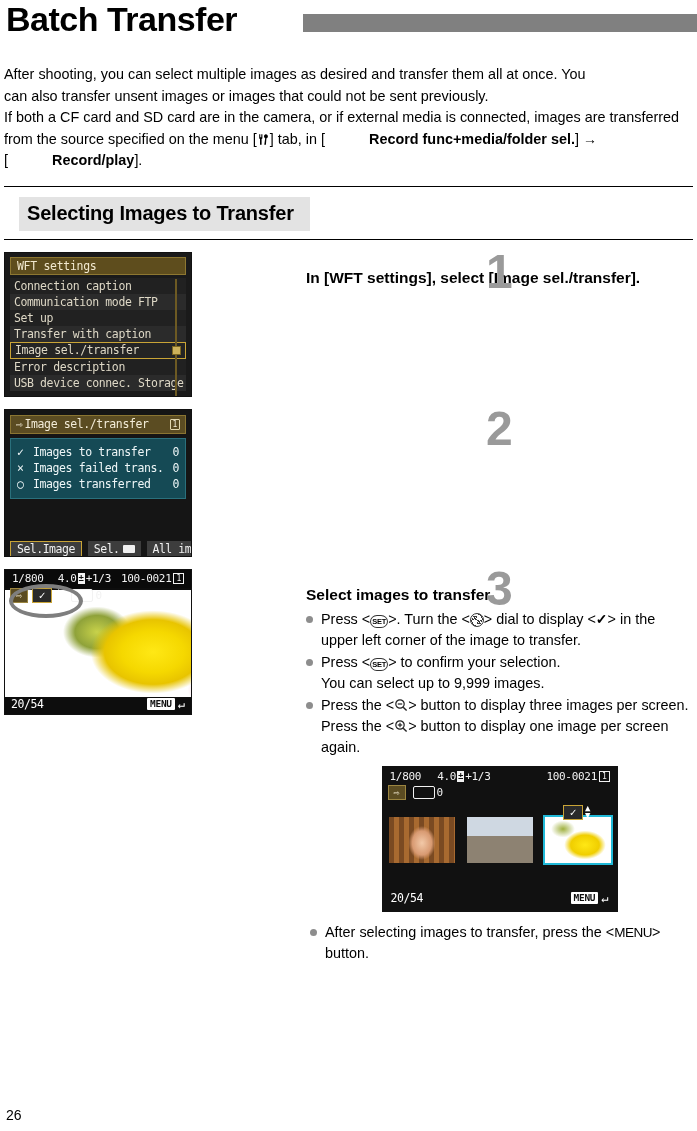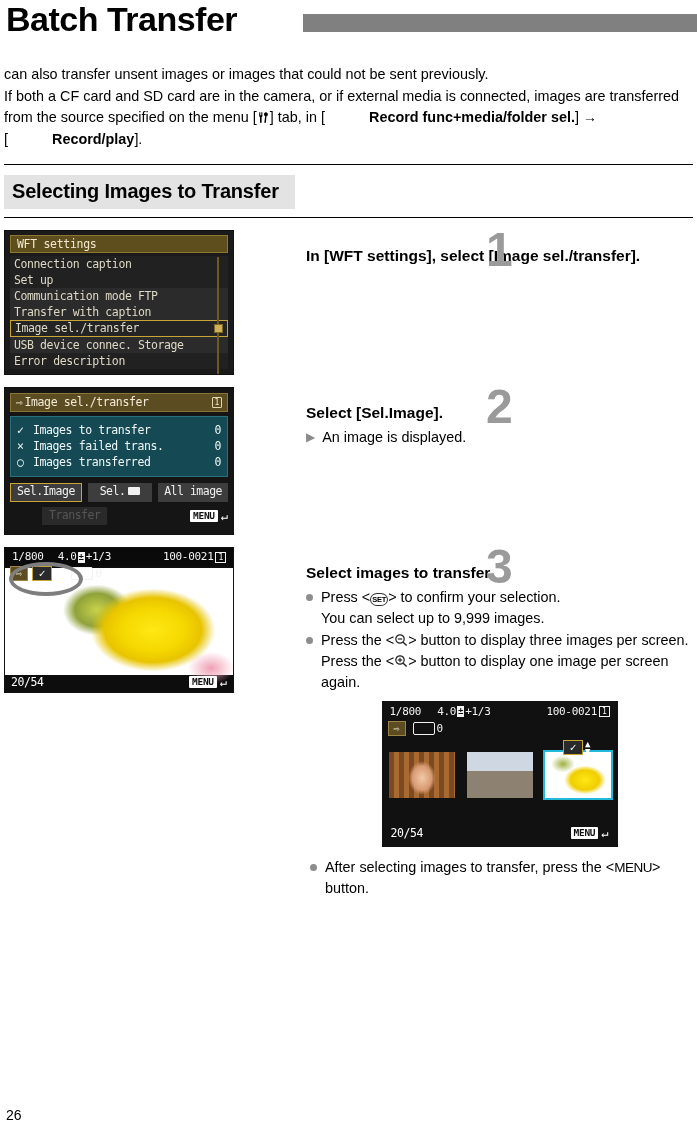--- a/index.html
+++ b/index.html
@@ -61,21 +61,21 @@
   
   .rule {
     border: none;
     border-top: 1.5px solid #000;
     margin: 14px 4px 0 4px;
   }
   .section-head {
     display: inline-block;
     background: #e3e3e3;
     padding: 5px 16px 6px 8px;
-    margin: 10px 0 0 4px;
+    margin: 10px 0 0 19px;
     font-size: 20px;
     font-weight: bold;
     letter-spacing: -0.2px;
   }
   .rule-bottom {
     border: none;
     border-top: 1.5px solid #000;
     margin: 8px 4px 0 4px;
   }
 
@@ -165,21 +165,21 @@
     vertical-align: -2px;
   }
   .menu-word {
     font-family: "Liberation Sans Narrow", "Liberation Sans", sans-serif;
     letter-spacing: -0.5px;
     font-size: 13.5px;
   }
 
   
   .lcd {
-    width: 230px;
+    width: 188px;
     border: 1px solid #111;
     background: #0c0c0c;
     font-family: "DejaVu Sans Mono", monospace;
     position: relative;
     overflow: hidden;
   }
 
   
   .m1 { height: 145px; background:#1a1a1a; }
   .m1 .bar {
@@ -269,20 +269,21 @@
     background: #3d3d3d;
     color: #f0f0f0;
     font-size: 11.5px;
     line-height: 17px;
     height: 19px;
     padding: 0 6px;
     text-align: center;
     letter-spacing: -0.5px;
     white-space: nowrap;
     flex: 0 0 auto;
+    margin-top: 36px;
   }
   .m2 .btn.sel { border: 1px solid #c9a436; line-height: 15px; }
   .m2 .btn.mid { flex: 1 1 auto; }
   .m2 .btn.last { flex: 0 0 auto; }
   .m2 .foot { display: flex; align-items: center; margin: 5px 5px 0 5px; }
   .m2 .xfer {
     background: #2a2a2a;
     color: #565656;
     font-size: 11.5px;
     line-height: 17px;
@@ -418,20 +419,21 @@
 
 
 
 <div class="page-head">
   <div class="page-title">Batch Transfer</div>
   <div class="head-bar"></div>
 </div>
 
 
 <div class="intro">
+  <div>After shooting, you can select multiple images as desired and transfer them all at once. You</div>
   <div>can also transfer unsent images or images that could not be sent previously.</div>
   <div>
     <span>If both a CF card and SD card are in the camera, or if external media is connected, images are</span>
     <span>transferred from the source specified on the menu [</span><span class="wrench-icon"><svg viewBox="0 0 13 13" width="13" height="13">
           <path d="M2.2 1.2 L3.3 1.2 L3.3 4.2 L4.3 4.2 L4.3 1.2 L5.4 1.2 L5.4 5.0 C5.4 5.6 5.0 6.0 4.6 6.1 L4.6 11.8 L3.0 11.8 L3.0 6.1 C2.6 6.0 2.2 5.6 2.2 5.0 Z" fill="#000"></path>
           <path d="M8.6 1.2 C7.4 1.6 6.7 2.8 7.1 4.0 C7.3 4.6 7.7 5.0 8.2 5.3 L7.3 11.8 L8.9 11.8 L9.4 5.4 C10.2 5.2 10.8 4.5 10.9 3.6 C11.0 2.2 9.9 1.0 8.6 1.2 Z" fill="#000"></path>
         </svg></span><span>] tab, in [</span><b>Record func+media/folder sel.</b><span>] </span><span class="arrow-glyph">→</span><span> [</span><b>Record/play</b><span>].</span>
   </div>
 </div>
 
@@ -443,26 +445,26 @@
 
 
 <div class="step">
   <div class="shot-col">
     <div class="lcd m1">
       <div class="bar">WFT settings</div>
       <div class="rows">
         <div class="scroll"></div>
         <div class="thumb"></div>
         <div class="row dark">Connection caption</div>
+        <div class="row alt">Communication mode FTP</div>
         <div class="row dark">Set up</div>
-        <div class="row alt">Communication mode FTP</div>
         <div class="row alt">Transfer with caption</div>
         <div class="row sel">Image sel./transfer</div>
+        <div class="row dark">Error description</div>
         <div class="row alt">USB device connec. Storage</div>
-        <div class="row dark">Error description</div>
       </div>
     </div>
   </div>
   <div class="txt-col">
     <div class="step-num">1</div>
     <div class="txt-inner">
       <div class="step-title">In [WFT settings], select [Image sel./transfer].</div>
     </div>
   </div>
 </div>
@@ -504,27 +506,20 @@
         <div class="xfer">Transfer</div>
         <div class="menu-badge">
           <span class="mb">MENU</span>
           <span class="ret">↵</span>
         </div>
       </div>
     </div>
   </div>
   <div class="txt-col">
     <div class="step-num">2</div>
-    <div class="txt-inner">
-      <div class="step-title">Select [Sel.Image].</div>
-      <div class="sub-line">
-        <span class="tri">▶</span>
-        <span>An image is displayed.</span>
-      </div>
-    </div>
   </div>
 </div>
 
 
 <div class="step">
   <div class="shot-col">
     <div class="lcd m3">
       <div class="photo" style="background:
              radial-gradient(ellipse 78px 52px at 148px 82px, #ffe815 0%, #f5d800 40%, #e8c400 62%, rgba(232,196,0,0) 80%),
              radial-gradient(ellipse 40px 30px at 92px 62px, #c8d24a 0%, #8fa23a 55%, rgba(143,162,58,0) 85%),
@@ -559,20 +554,24 @@
         </div>
       </div>
     </div>
   </div>
   <div class="txt-col">
     <div class="step-num">3</div>
     <div class="txt-inner">
       <div class="step-title">Select images to transfer.</div>
       <div class="bullets">
 
+        <div class="bullet">
+          <span class="dot"></span>
+          <span class="btxt"><span>Press &lt;</span><span class="set-glyph">SET</span><span>&gt;. Turn the &lt;</span><span class="dial-glyph"></span><span>&gt; dial to display &lt;</span><span class="check-glyph">✓</span><span>&gt; in the upper left corner of the image to transfer.</span></span>
+        </div>
 
         <div class="bullet">
           <span class="dot"></span>
           <span class="btxt"><span>Press &lt;</span><span class="set-glyph">SET</span><span>&gt; to confirm your selection.</span><br><span>You can select up to 9,999 images.</span></span>
         </div>
 
         <div class="bullet">
           <span class="dot"></span>
           <span class="btxt"><span>Press the &lt;</span><span class="mag-glyph"><svg viewBox="0 0 14 14" width="14" height="14">
                   <circle cx="6" cy="6" r="4.2" fill="none" stroke="#222" stroke-width="1.2"></circle>

